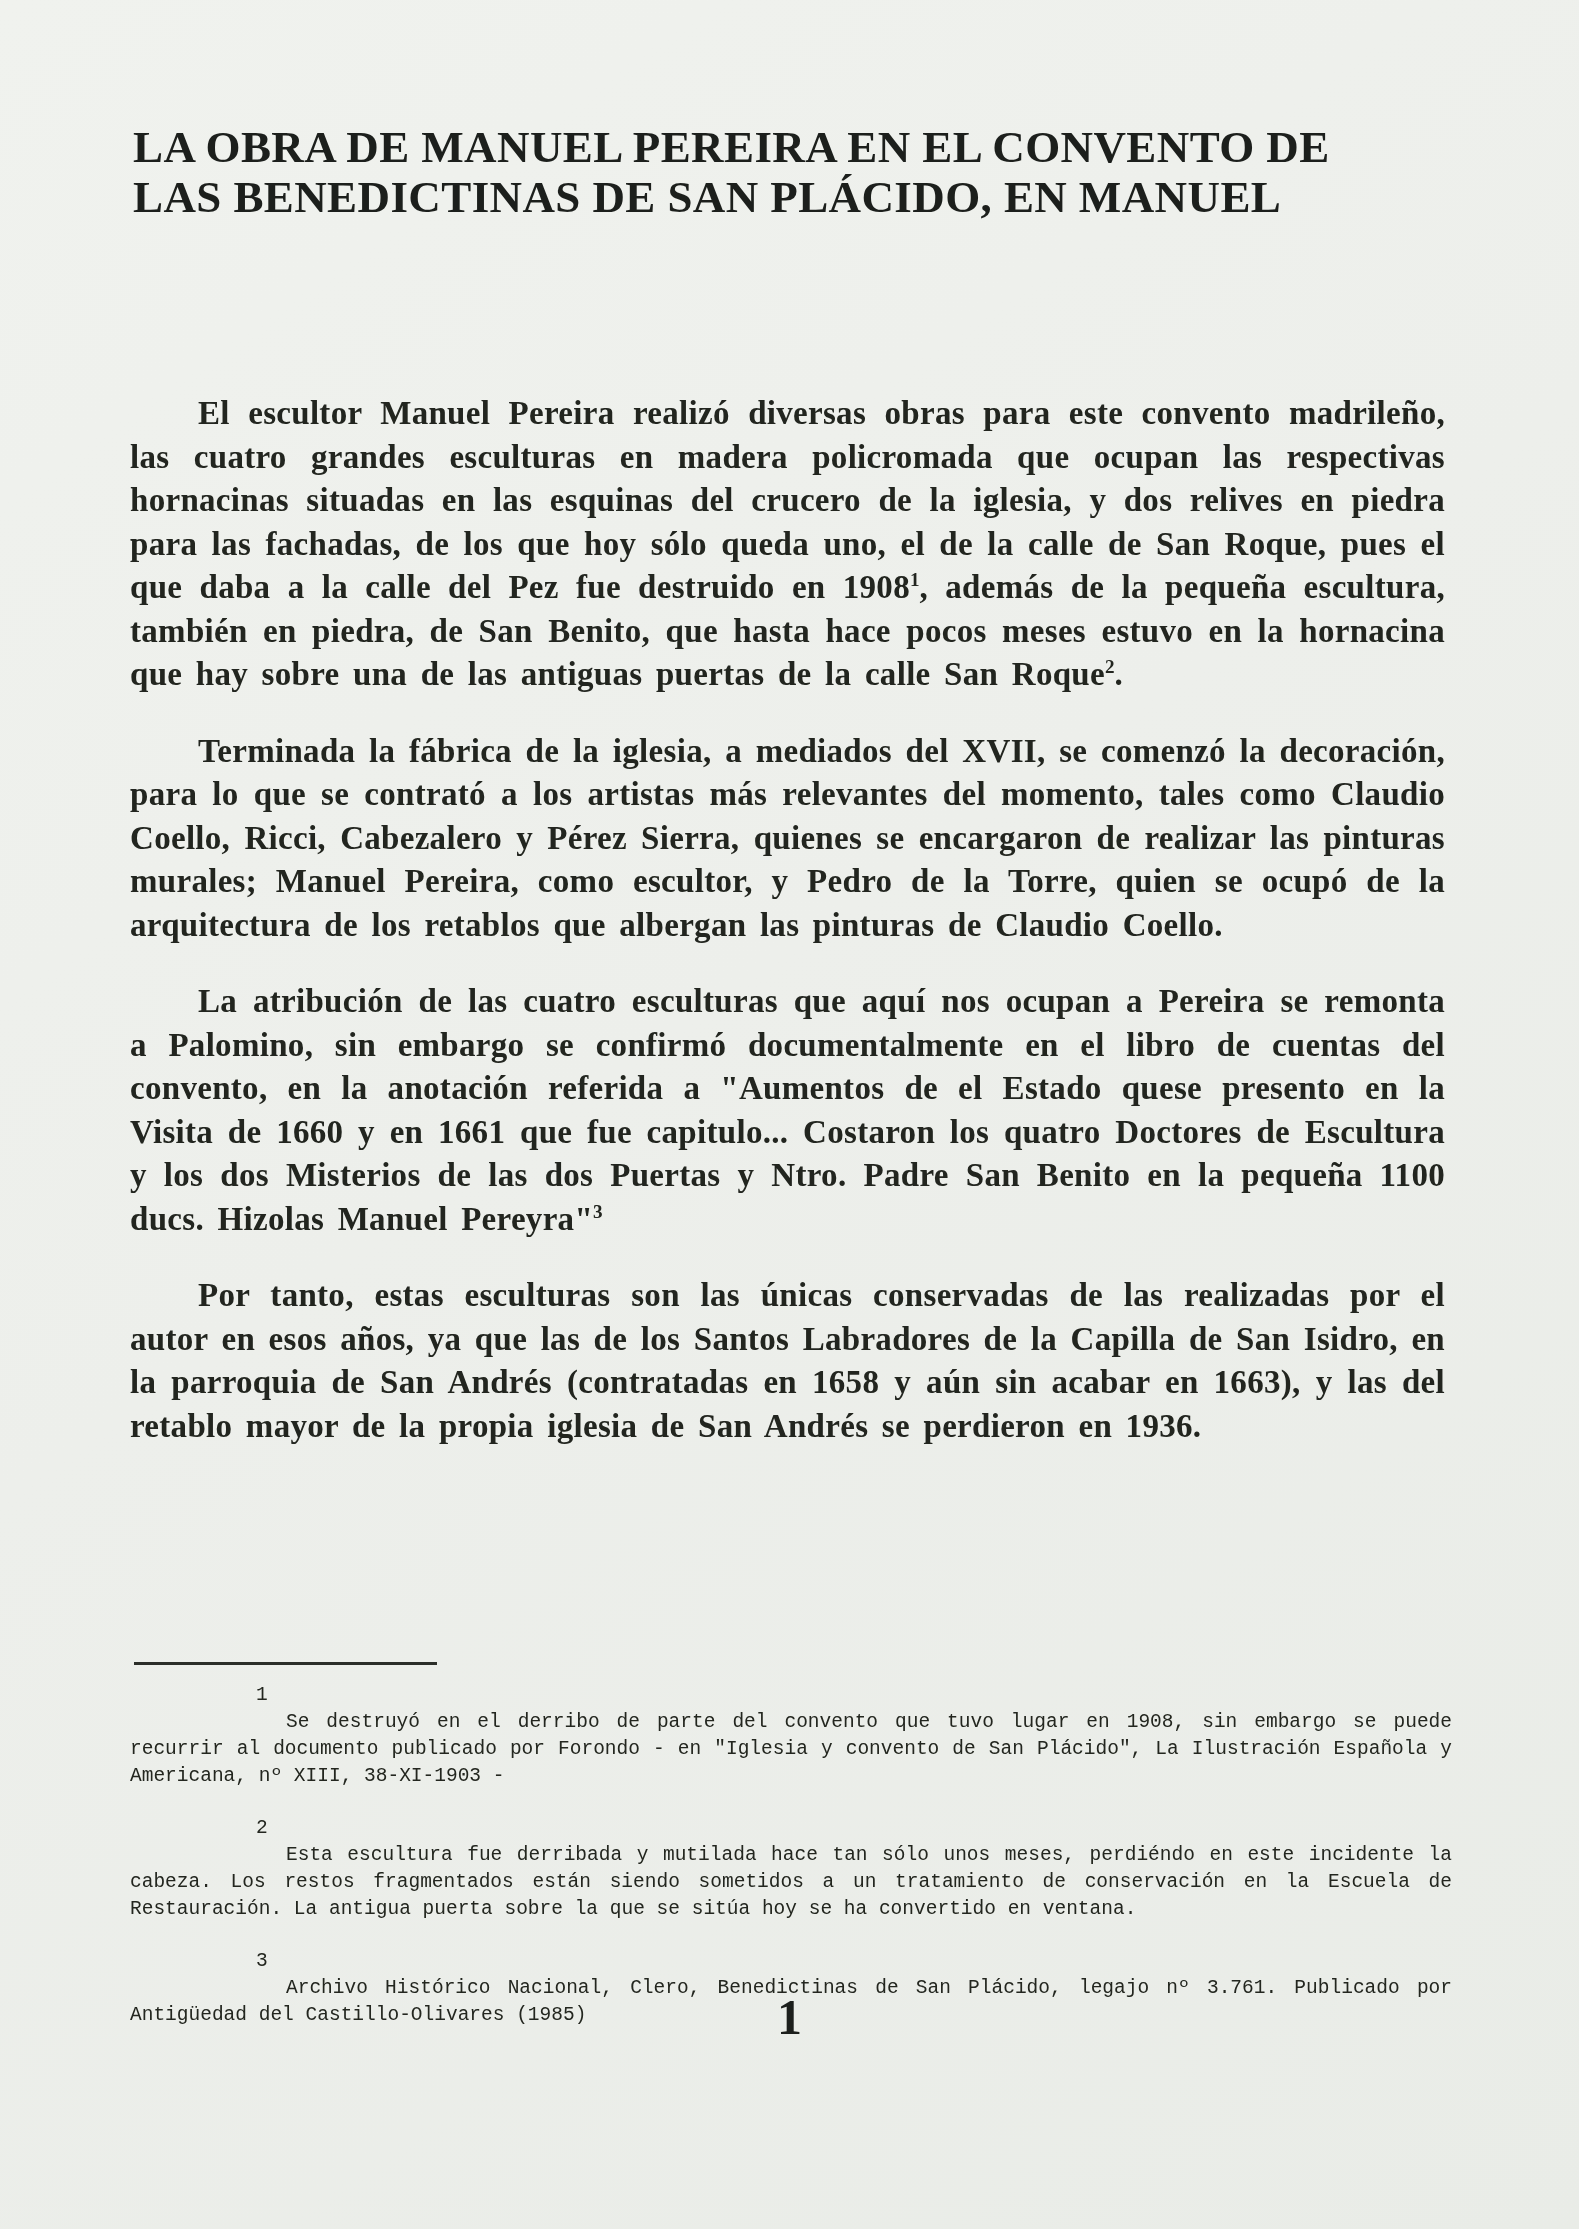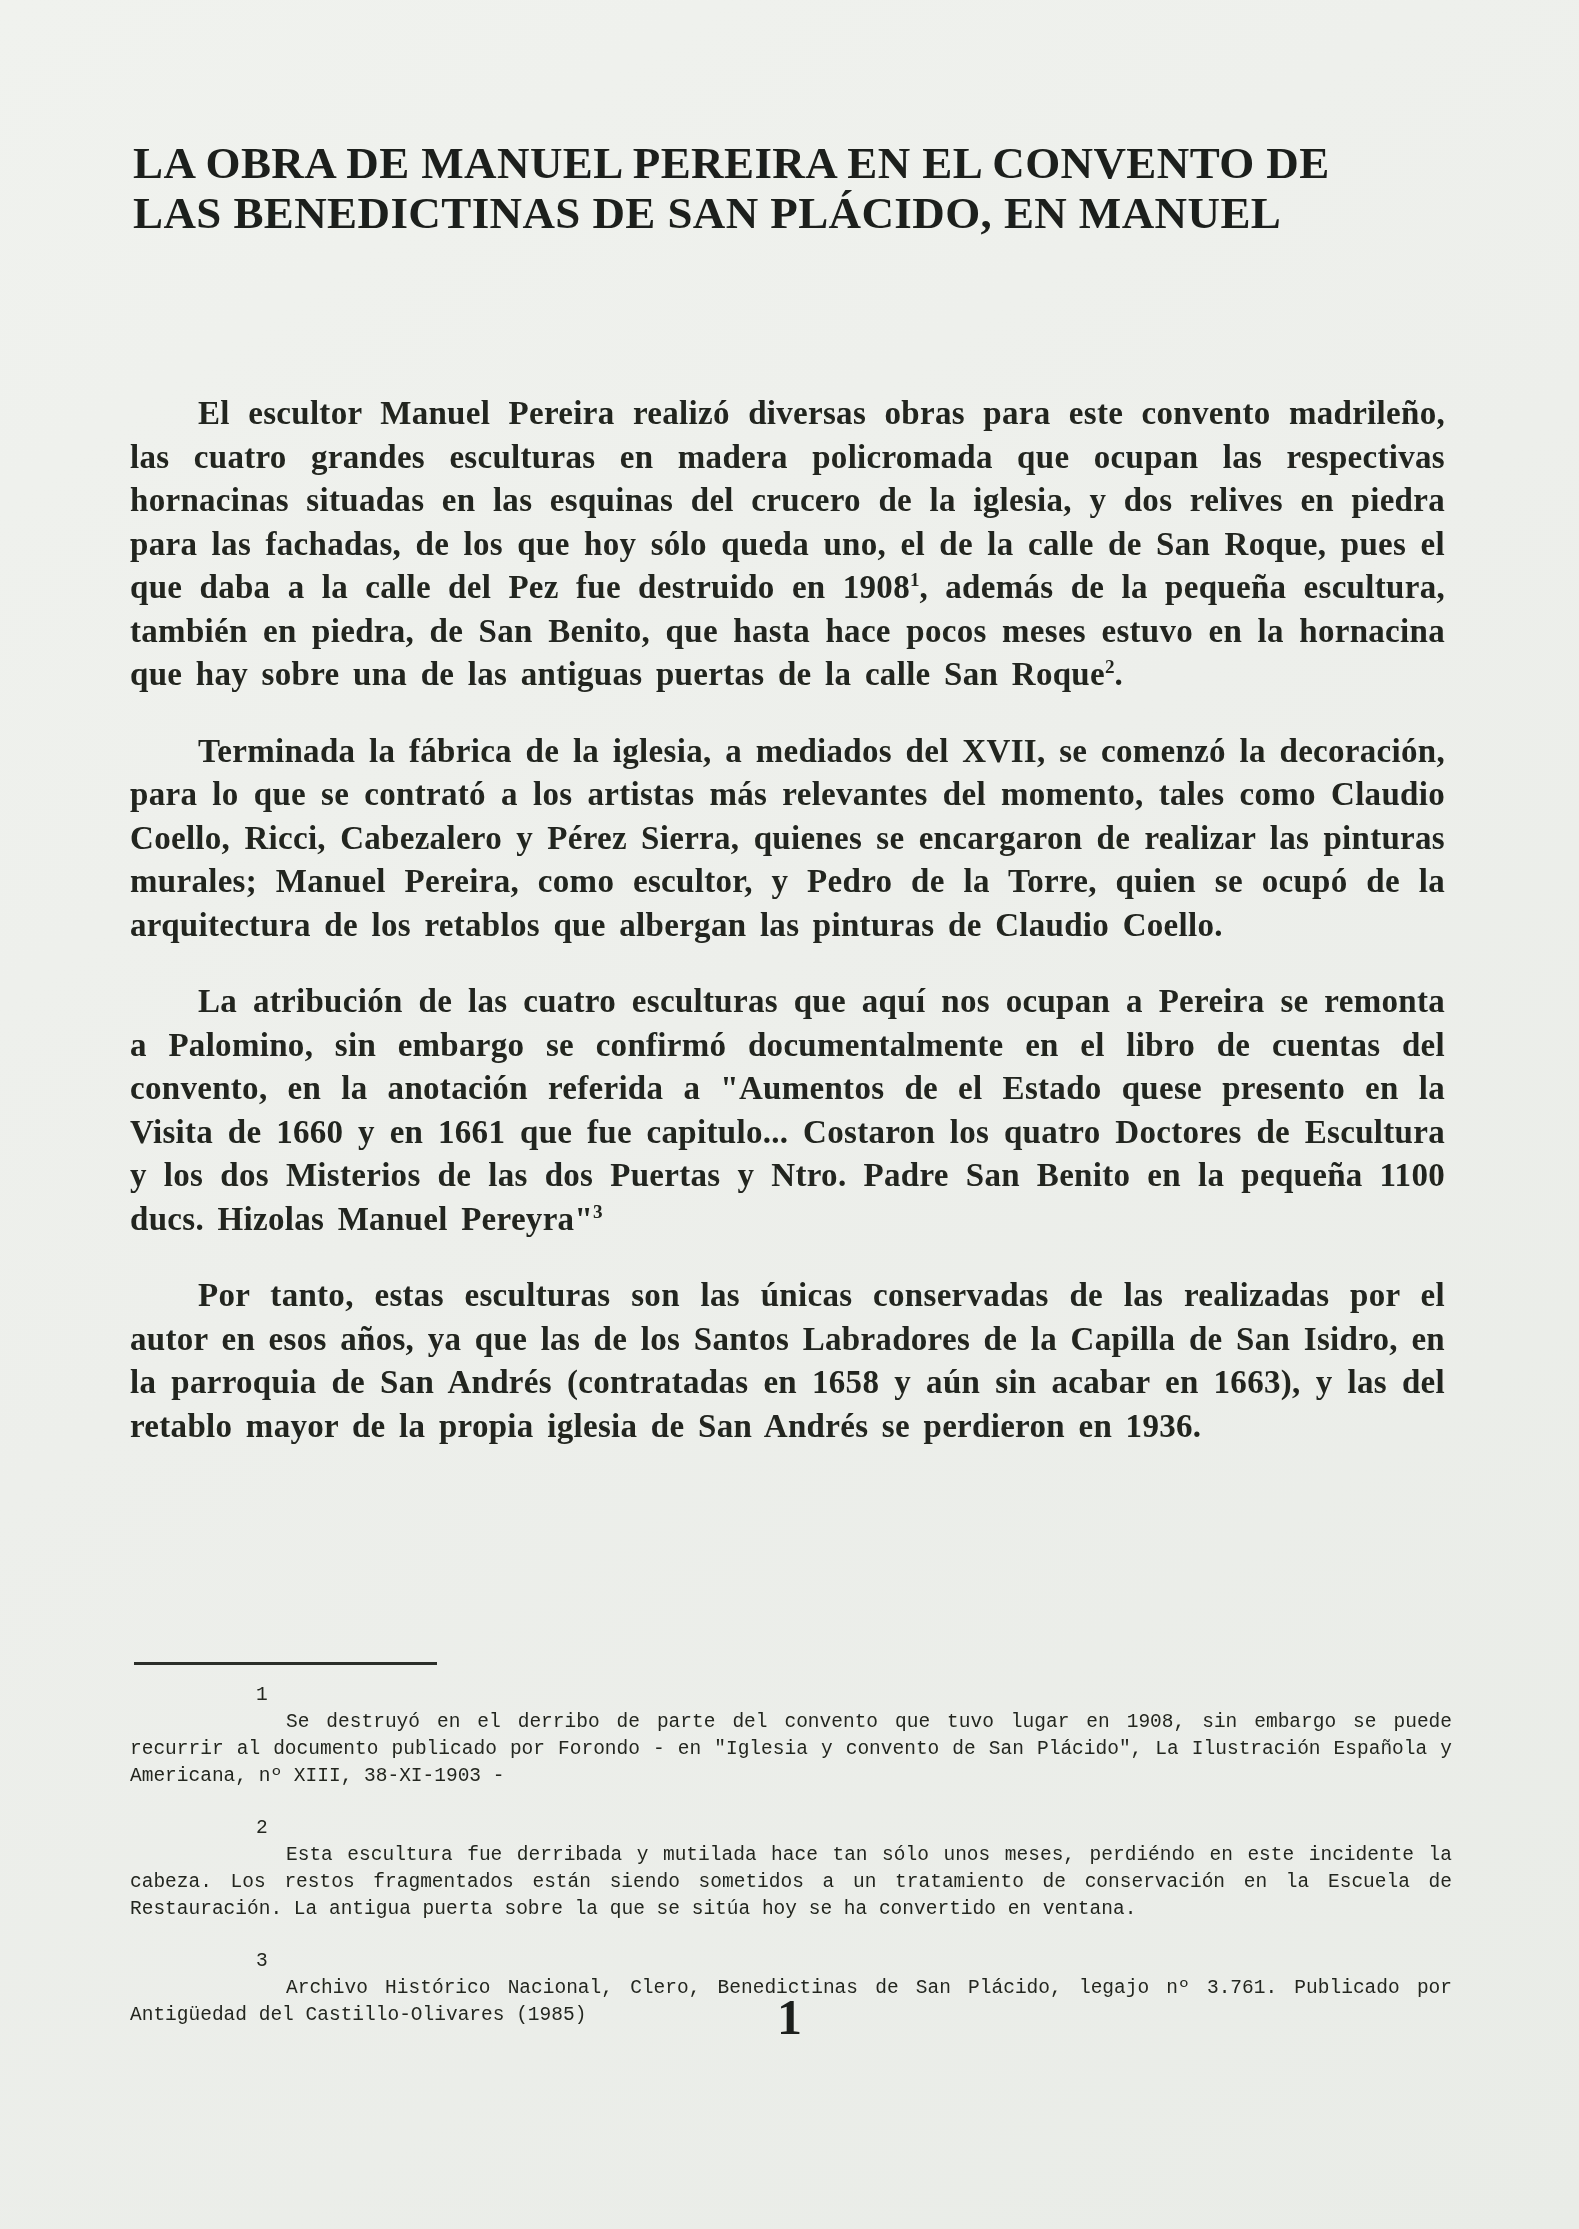--- a/index.html
+++ b/index.html
@@ -7,21 +7,21 @@
     width:1579px;height:2229px;
     background:#e6e8e4;
     font-family:"Liberation Serif","DejaVu Serif",serif;
   }
   .page{
     position:relative;width:1579px;height:2229px;overflow:hidden;
     background:linear-gradient(145deg,#f0f2ee 0%,#edefeb 45%,#e9ece7 100%);
     color:#21241f;
   }
   .title{
-    position:absolute;left:133px;top:138px;width:1360px;margin:0;
+    position:absolute;left:133px;top:122px;width:1360px;margin:0;
     font-weight:700;font-size:45px;line-height:50px;letter-spacing:0.4px;
     color:#1c1f1c;
   }
   .body-text{position:absolute;left:130px;top:392px;width:1315px;}
   .para{
     margin:0 0 33px 0;
     font-size:33px;line-height:43.5px;
     text-align:justify;text-indent:68px;
     letter-spacing:0.3px;word-spacing:5px;
     color:#22251f;

